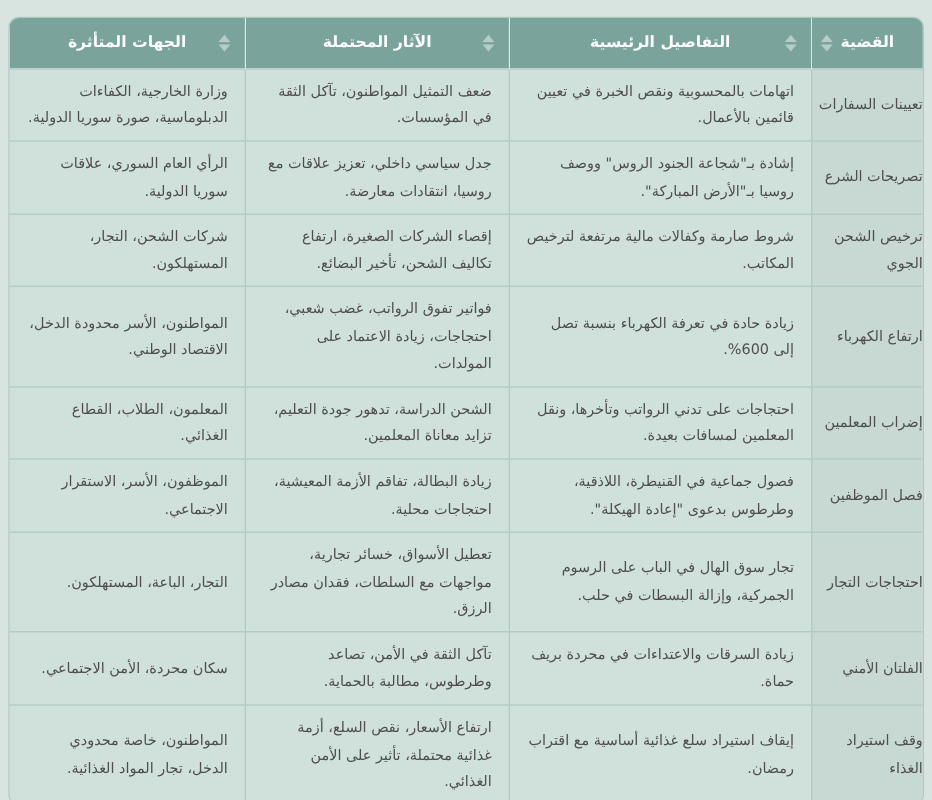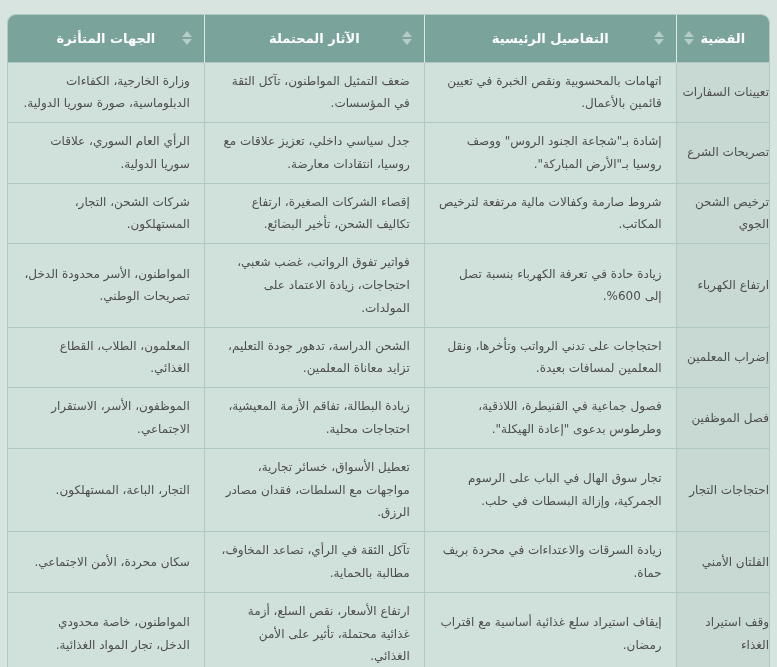--- a/index.html
+++ b/index.html
@@ -19,21 +19,21 @@
     overflow:hidden;
     background:var(--cell-bg);
   }
   table{width:100%;border-collapse:collapse;table-layout:fixed;}
   thead th{
     background:var(--header-bg);
     color:var(--header-text);
     font-size:13px;
     font-weight:bold;
     text-align:center;
-    height:47px;
+    height:42px;
     padding:4px 22px;
     position:relative;
     border-left:1px solid rgba(255,255,255,0.28);
     cursor:pointer;
   }
   thead th:last-child{border-left:none;}
   .sort-icon{
     position:absolute;top:50%;transform:translateY(-50%);
     right:12px;
     display:flex;flex-direction:column;align-items:center;gap:2px;
@@ -121,21 +121,21 @@
     <td class="cell-issue">ترخيص الشحن الجوي</td>
     <td>شروط صارمة وكفالات مالية مرتفعة لترخيص المكاتب.</td>
     <td>إقصاء الشركات الصغيرة، ارتفاع تكاليف الشحن، تأخير البضائع.</td>
     <td>شركات الشحن، التجار، المستهلكون.</td>
   </tr>
 
   <tr>
     <td class="cell-issue">ارتفاع الكهرباء</td>
     <td>زيادة حادة في تعرفة الكهرباء بنسبة تصل إلى 600%.</td>
     <td>فواتير تفوق الرواتب، غضب شعبي، احتجاجات، زيادة الاعتماد على المولدات.</td>
-    <td>المواطنون، الأسر محدودة الدخل، تصريحات الوطني.</td>
+    <td>المواطنون، الأسر محدودة الدخل، الاقتصاد الوطني.</td>
   </tr>
 
   <tr>
     <td class="cell-issue">إضراب المعلمين</td>
     <td>احتجاجات على تدني الرواتب وتأخرها، ونقل المعلمين لمسافات بعيدة.</td>
     <td>الشحن الدراسة، تدهور جودة التعليم، تزايد معاناة المعلمين.</td>
     <td>المعلمون، الطلاب، القطاع الغذائي.</td>
   </tr>
 
   <tr>
@@ -148,21 +148,21 @@
   <tr>
     <td class="cell-issue">احتجاجات التجار</td>
     <td>تجار سوق الهال في الباب على الرسوم الجمركية، وإزالة البسطات في حلب.</td>
     <td>تعطيل الأسواق، خسائر تجارية، مواجهات مع السلطات، فقدان مصادر الرزق.</td>
     <td>التجار، الباعة، المستهلكون.</td>
   </tr>
 
   <tr>
     <td class="cell-issue">الفلتان الأمني</td>
     <td>زيادة السرقات والاعتداءات في محردة بريف حماة.</td>
-    <td>تآكل الثقة في الرأي، تصاعد المخاوف، مطالبة بالحماية.</td>
+    <td>تآكل الثقة في الأمن، تصاعد وطرطوس، مطالبة بالحماية.</td>
     <td>سكان محردة، الأمن الاجتماعي.</td>
   </tr>
 
   <tr>
     <td class="cell-issue">وقف استيراد الغذاء</td>
     <td>إيقاف استيراد سلع غذائية أساسية مع اقتراب رمضان.</td>
     <td>ارتفاع الأسعار، نقص السلع، أزمة غذائية محتملة، تأثير على الأمن الغذائي.</td>
     <td>المواطنون، خاصة محدودي الدخل، تجار المواد الغذائية.</td>
   </tr>
 </tbody>

